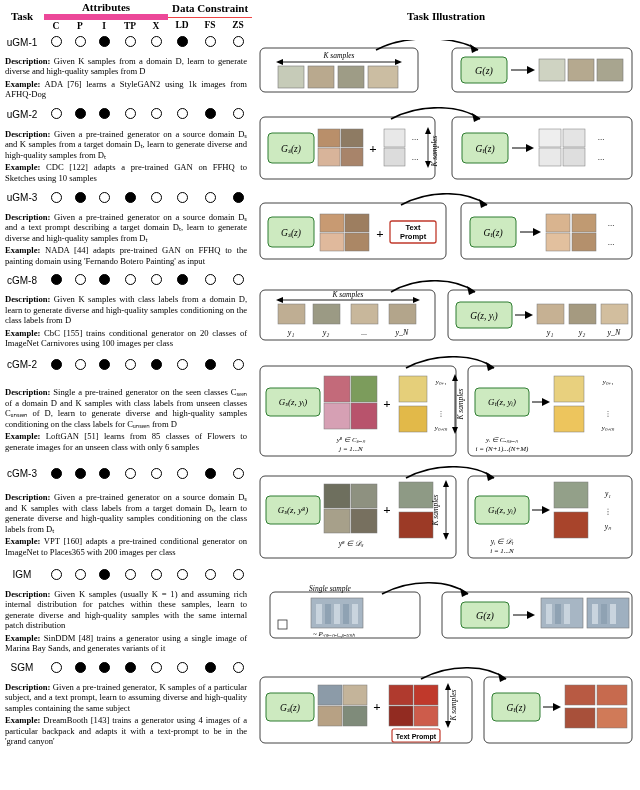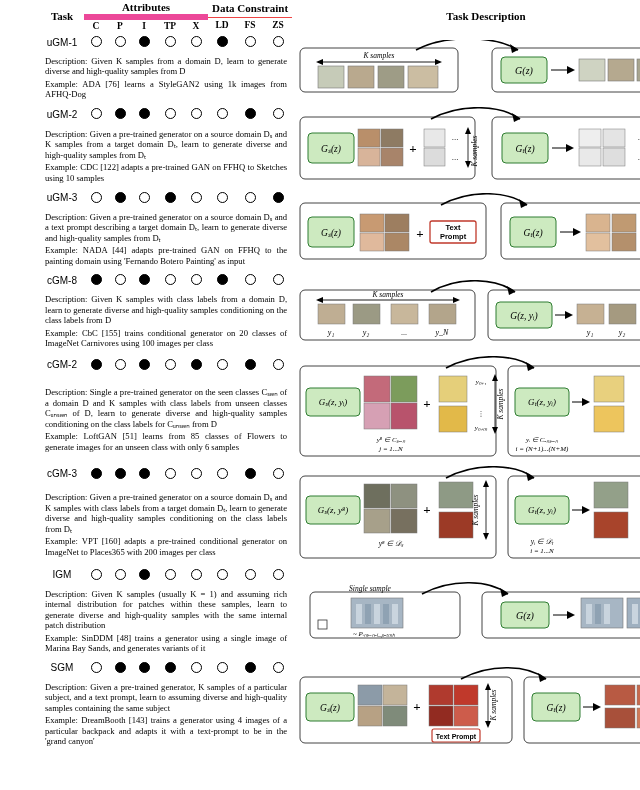--- a/index.html
+++ b/index.html
@@ -1,26 +1,26 @@
 <!DOCTYPE html>
 <html><head>
 <meta charset="utf-8">
 <style>
   html,body{margin:0;padding:0;background:#ffffff;}
   body{width:640px;height:790px;font-family:"Liberation Serif",serif;color:#000;}
-  .wrap{width:564px;height:790px;position:relative;margin-left:40px;}
+  .wrap{width:564px;height:790px;position:relative;}
   table.main{border-collapse:collapse;width:640px;table-layout:fixed;}
   table.main td,table.main th{border:0;vertical-align:middle;}
   .hline{border-top:1px solid #000;}
   .hline-thick{border-top:1.4px solid #000;}
   .hdr{font-family:"Liberation Serif",serif;font-weight:bold;font-size:11px;text-align:center;}
   .subhdr{font-weight:bold;font-size:9.5px;text-align:center;}
   .taskname{font-family:"Liberation Sans",sans-serif;font-size:10px;text-align:center;}
   .desc{font-size:8.6px;line-height:1.22;padding:4px 5px 4px 5px;text-align:justify;}
-  .desc b{font-weight:normal;}
+  .desc b{font-weight:bold;}
   .dot{display:inline-block;width:9px;height:9px;border-radius:50%;border:1px solid #000;background:#000;}
   .circ{display:inline-block;width:9px;height:9px;border-radius:50%;border:1px solid #000;background:#fff;}
   .cellcenter{text-align:center;}
   
   .illu{position:relative;padding:3px 4px;}
   svg{display:block;}
 </style>
 </head>
 <body>
 
@@ -37,21 +37,21 @@
         <col style="width:28px">
         <col style="width:28px">
     <col style="width:388px">
   </colgroup>
 
   <tbody>
         <tr>
     <td rowspan="2" class="hdr">Task</td>
     <td colspan="5" class="hdr" style="border-bottom:6px solid #ec4899;">Attributes</td>
     <td colspan="3" class="hdr" style="border-bottom:1px solid #ef4444;">Data Constraint</td>
-    <td rowspan="2" class="hdr">Task Description</td>
+    <td rowspan="2" class="hdr">Task Illustration</td>
   </tr>
   <tr>
     <td class="subhdr">C</td>
     <td class="subhdr">P</td>
     <td class="subhdr">I</td>
     <td class="subhdr">TP</td>
     <td class="subhdr">X</td>
     <td class="subhdr">LD</td>
     <td class="subhdr">FS</td>
     <td class="subhdr">ZS</td>

